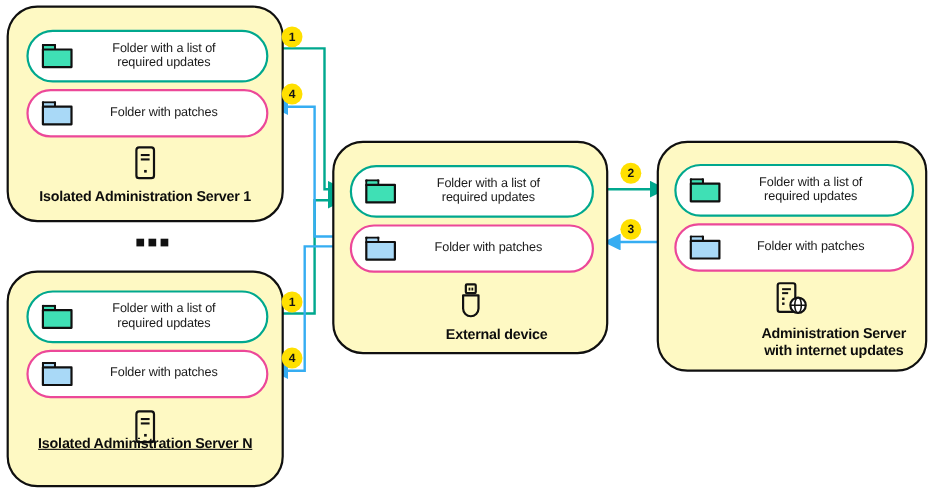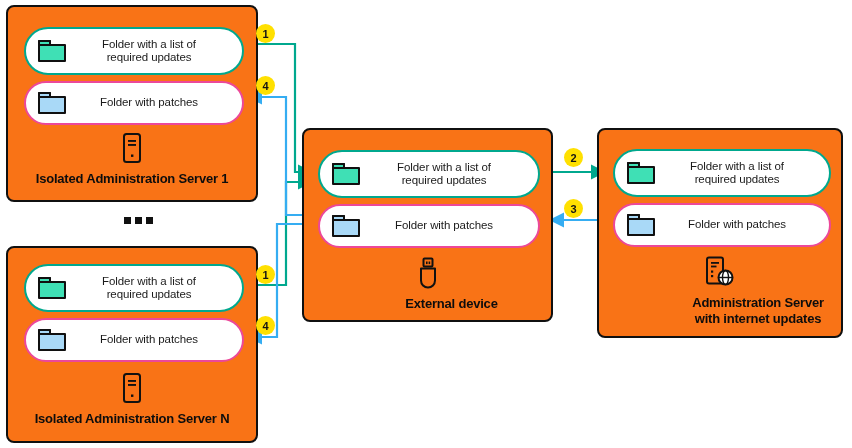--- a/index.html
+++ b/index.html
@@ -21,22 +21,22 @@
   }
   svg#wires {
     position: absolute;
     left: 0; top: 0;
     width: 852px; height: 448px;
     pointer-events: none;
   }
   .node-box {
     position: absolute;
     border: 2.5px solid #101010;
-    border-radius: 8px;
-    background: #f97316;
+    border-radius: 28px;
+    background: #fef9c3;
     box-sizing: border-box;
   }
   .pill {
     position: absolute;
     box-sizing: border-box;
     border-radius: 999px;
     background: #ffffff;
     display: flex;
     align-items: center;
     padding-left: 12px;
@@ -222,21 +222,21 @@
 
     <div class="node-icon" style="top:124px;">
       <svg width="22" height="32" viewBox="0 0 22 32">
         <rect x="3" y="2" width="16" height="28" rx="2.5" fill="none" stroke="#111" stroke-width="2"></rect>
         <rect x="7" y="8" width="8" height="1.9" fill="#111"></rect>
         <rect x="7" y="12" width="8" height="1.9" fill="#111"></rect>
         <rect x="10" y="22.5" width="2.4" height="2.4" fill="#111"></rect>
       </svg>
     </div>
 
-    <div class="node-caption" style="top:163px;">Isolated Administration Server N</div>
+    <div class="node-caption" style="top:147px;text-decoration:underline;">Isolated Administration Server N</div>
   </div>
 
   <div class="node-box" style="left:302px; top:128px; width:251px; height:194px;">
 
     <div class="pill green" style="left:14px; top:20px; width:222px; height:48px;">
       <span class="folder-ico green">
         <span class="tab"></span>
           <span class="body"></span>
       </span>
       <span class="pill-label">

